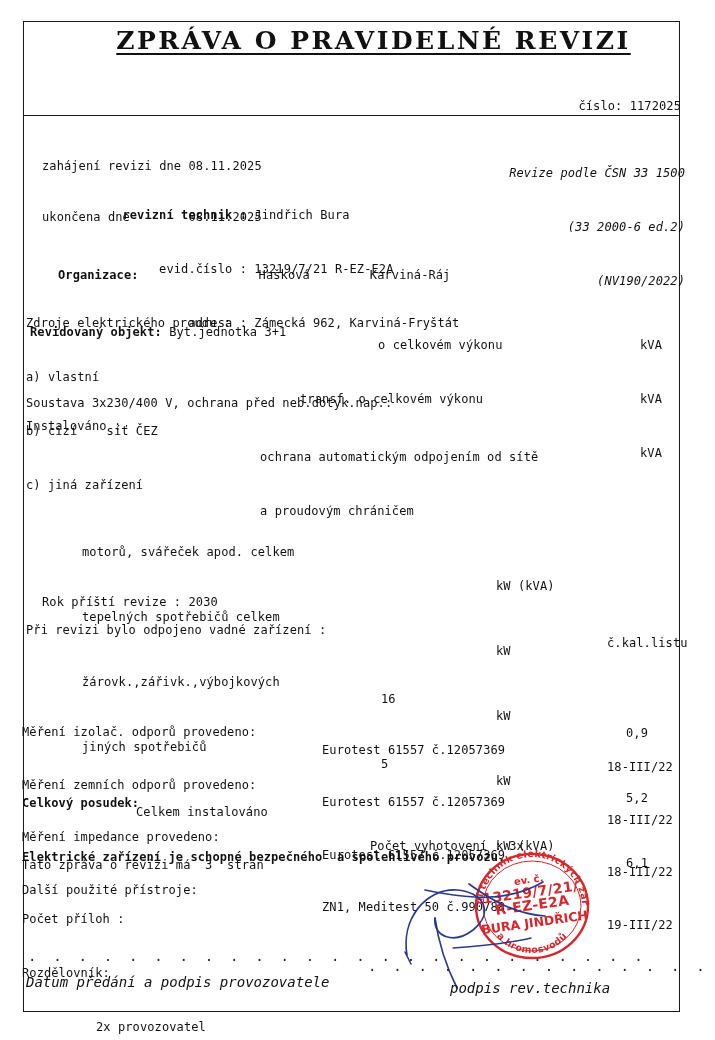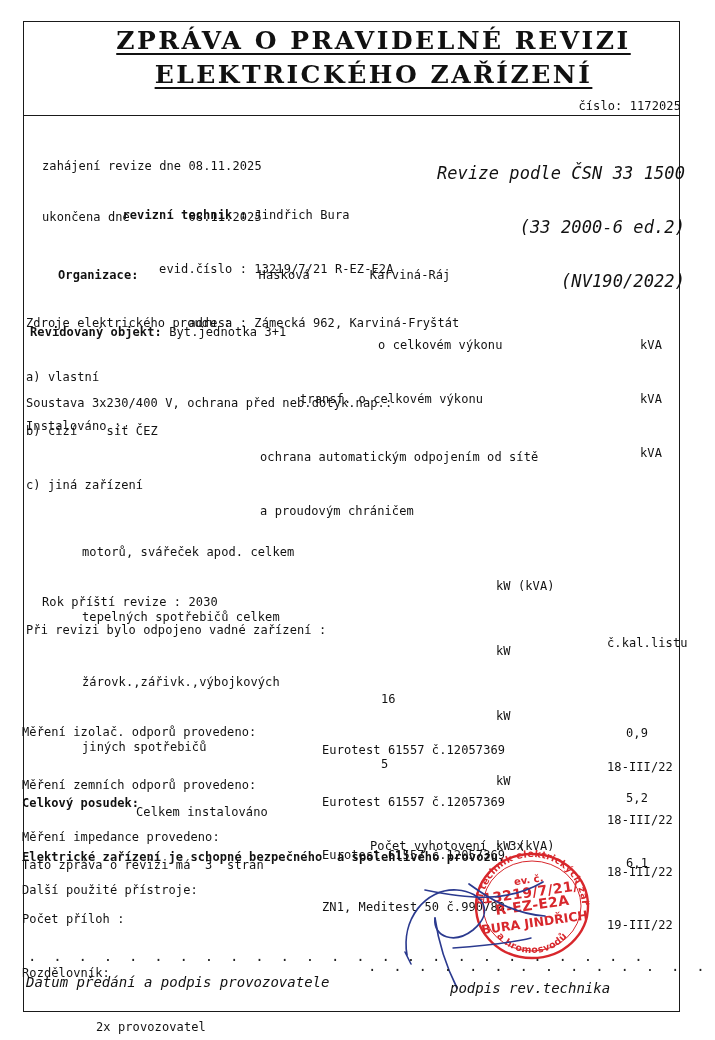--- a/index.html
+++ b/index.html
@@ -45,21 +45,21 @@
     font-size:14.5px;letter-spacing:.4px;white-space:pre;
   }
 
   
   .t{position:absolute;white-space:pre;font-size:12px;letter-spacing:.1px;line-height:17px;}
   .b{font-weight:bold;}
 
   
   .hdr-left{left:42px;top:124px;}
   .hdr-left .row{display:block;}
-  .norm{right:30px;top:128px;text-align:right;font-style:italic;font-size:17px;line-height:18px;}
+  .norm{right:30px;top:128px;text-align:right;font-style:italic;font-size:12px;line-height:18px;}
 
   .tech{left:42px;top:170px;line-height:18px;}
   .tech .lbl{display:inline-block;width:205px;text-align:right;}
 
   .org{left:30px;top:228px;line-height:19px;}
 
   
   .src{left:26px;top:278px;line-height:18px;}
   .src-mid{left:300px;top:300px;line-height:18px;}
   .src-kva{left:640px;top:300px;line-height:18px;}
@@ -132,26 +132,25 @@
 </head>
 <body>
 
 <div class="page">
 
   <div class="frame"></div>
   <div class="title-rule"></div>
 
   <div class="title-block">
     <div class="title-line">ZPRÁVA O PRAVIDELNÉ REVIZI</div>
-    <div class="title-line">ELEKTRICKÉHO ZAŘÍZENÍ</div>
   </div>
   <div class="t cislo">číslo: 1172025</div>
 
   <div class="t hdr-left">
-    <span class="row"><span>zahájení revize dne</span> <span>08.11.2025</span></span>
+    <span class="row"><span>zahájení revizi dne</span> <span>08.11.2025</span></span>
     <span class="row"><span>ukončena dne</span>        <span>08.11.2025</span></span>
   </div>
 
   <div class="t norm">
     <div>Revize podle ČSN 33 1500</div>
     <div>(33 2000-6 ed.2)</div>
     <div>(NV190/2022)</div>
   </div>
 
   <div class="t tech">

